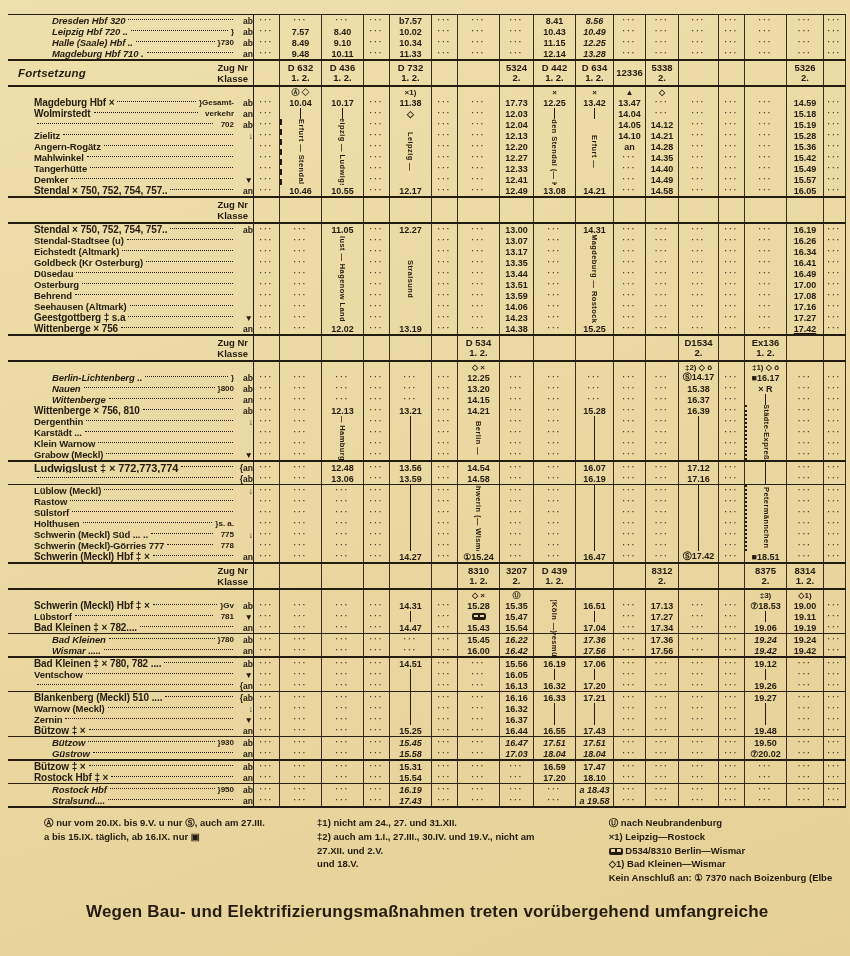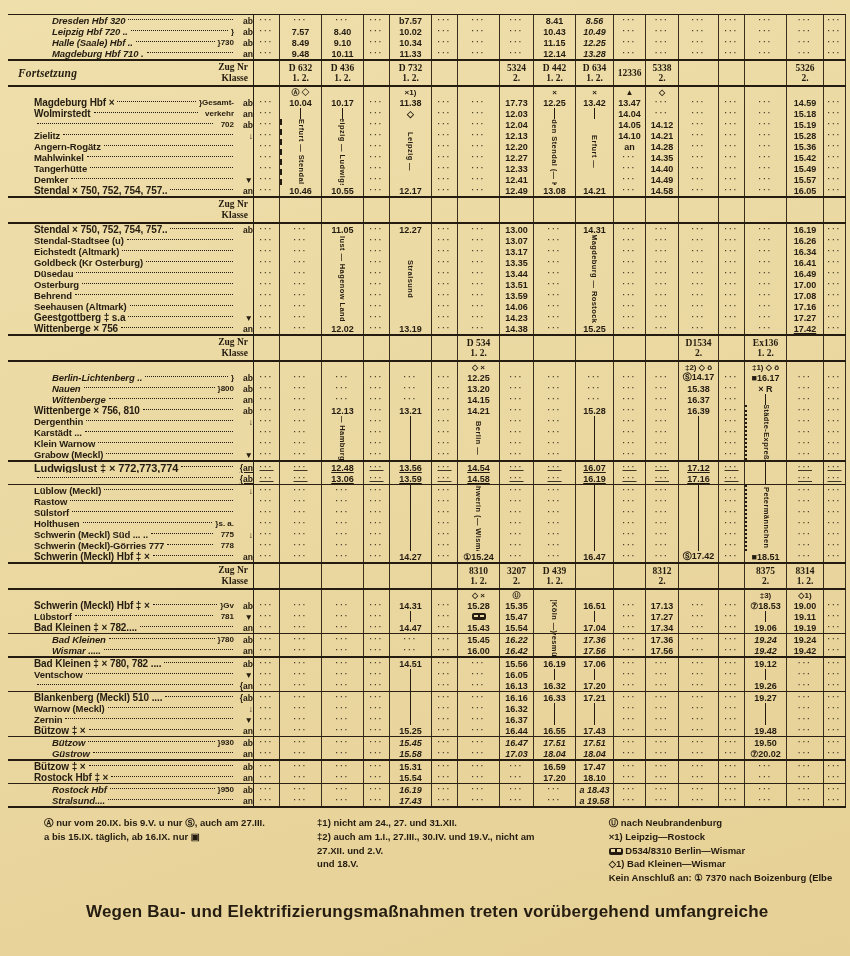--- a/index.html
+++ b/index.html
@@ -12,21 +12,21 @@
   .pagehead{position:relative;height:54px;}
   .corner{position:absolute;left:14px;top:4px;font-size:24px;font-weight:bold;letter-spacing:1px;}
   .titleline{position:absolute;left:130px;top:22px;font-size:20px;font-weight:bold;letter-spacing:.3px;white-space:nowrap;}
   .titleline .kbs{margin-right:26px;}
   .subtitle{position:absolute;right:22px;top:46px;font-size:12px;font-weight:bold;font-style:italic;}
   
   .tbl{margin:14px 4px 0 8px;border-top:1.5px solid #241c10;border-bottom:2px solid #241c10;}
   .sec{display:grid;position:relative;}
   .sec.bt1{border-top:1.2px solid #2a2114;}
   .sec.bt2{border-top:2px solid #241c10;}
-  .hdr{border-top:2px solid #241c10;border-bottom:2px solid #241c10;font-family:Liberation Serif, serif;}
+  .hdr{border-top:2px solid #241c10;border-bottom:2px solid #241c10;}
   .hdr .hc{border-right:1px solid #3a2f1c;display:flex;flex-direction:column;align-items:center;justify-content:center;
     font-size:9.5px;font-weight:bold;line-height:1.1;overflow:hidden;}
   .hdr .hl{display:flex;justify-content:space-between;align-items:center;padding:0 5px 0 10px;border-right:1.4px solid #241c10;}
   .fort{font-style:italic;font-weight:bold;font-size:11.5px;letter-spacing:.2px;}
   .zk{margin-left:auto;text-align:right;font-size:9.5px;font-weight:bold;line-height:1.2;}
   .c{border-right:1px solid #3a2f1c;display:flex;align-items:center;justify-content:center;
      font-weight:bold;font-size:9px;overflow:hidden;position:relative;white-space:nowrap;}
   .c.it, .it{font-style:italic;}
   .dots{font-size:8px;letter-spacing:2px;opacity:.85;transform:translateY(-1px);}
   .bar{width:1.4px;height:100%;background:#241c10;margin:0 auto;}
@@ -1806,21 +1806,21 @@
         <div class="c" style="grid-area: 8 / 15;">
           <div class="dots">···</div>
         </div>
         <div class="c" style="grid-area: 8 / 17;">
           <div class="dots">···</div>
         </div>
         <div class="c" style="grid-area: 8 / 18;">
           <div class="dots">···</div>
         </div>
       </div>
-      <div class="sec bt2" style="grid-template-columns: 246px 26px 42px 42px 26px 42px 26px 42px 34px 42px 38px 32px 33px 40px 26px 42px 37px 22px; grid-auto-rows: 11px; text-decoration: underline;">
+      <div class="sec bt2" style="grid-template-columns: 246px 26px 42px 42px 26px 42px 26px 42px 34px 42px 38px 32px 33px 40px 26px 42px 37px 22px; grid-auto-rows: 11px;">
         <div class="lab lb lbig" style="grid-area: 1 / 1;">
           <div class="nm">Ludwigslust ‡ × 772,773,774</div>
           <div class="ldr"></div>
           <div class="tg">{an</div>
         </div>
         <div class="c" style="grid-area: 1 / 2;">
           <div class="dots">···</div>
         </div>
         <div class="c" style="grid-area: 1 / 3;">
           <div class="dots">···</div>

